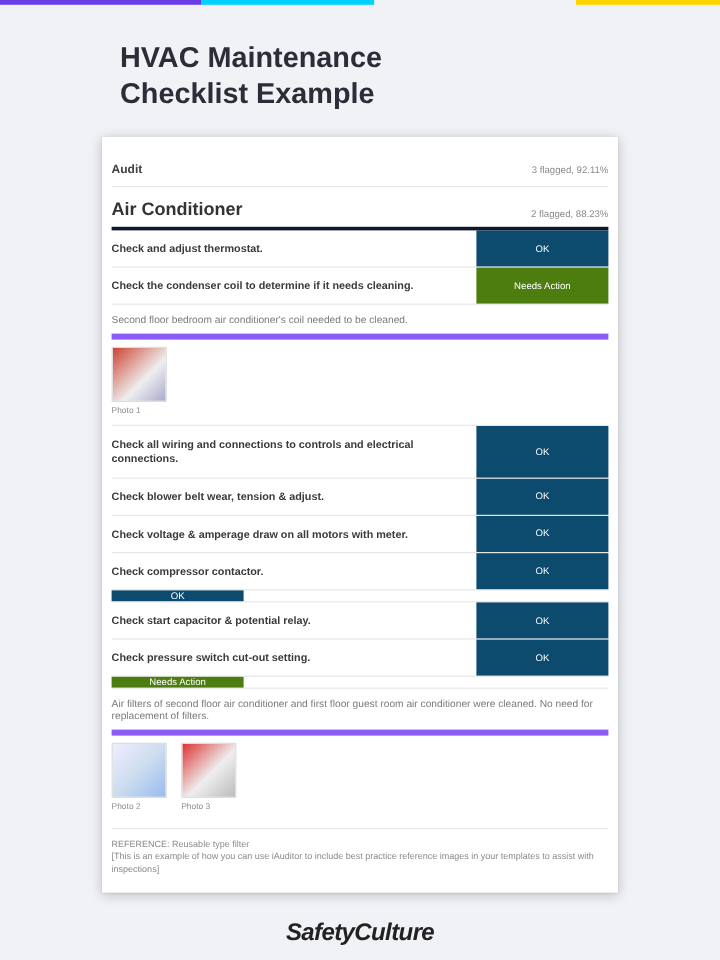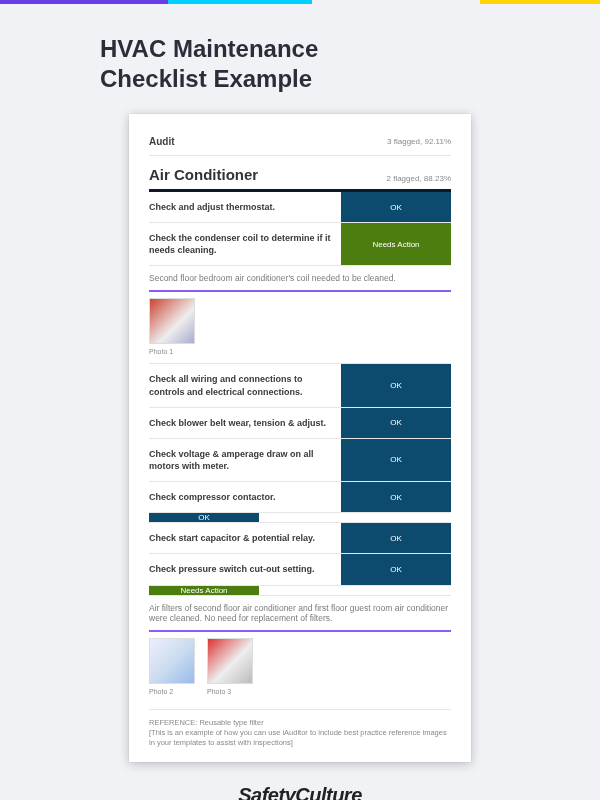--- a/index.html
+++ b/index.html
@@ -24,24 +24,24 @@
       font-weight: 800;
       color: #2d2d3a;
       font-size: 24px;
       line-height: 1.25;
       margin: 30px auto 20px;
       max-width: 400px;
     }
 
     .doc-card {
       background: #fff;
-      width: 342px;
+      width: 430px;
       margin: 0 auto;
       box-shadow: 0 2px 10px rgba(0,0,0,0.22), 0 0 1px rgba(0,0,0,0.2);
-      padding: 16px 20px 14px;
+      padding: 16px 8px 14px;
       color: #444;
     }
 
     .audit-row {
       display: flex;
       justify-content: space-between;
       align-items: center;
       border-bottom: 1px solid #e6e6e6;
       padding: 6px 0 8px;
       font-size: 10px;
@@ -84,21 +84,21 @@
       font-size: 8px;
       color: #fff;
     }
     .status-ok { background: #0c4a6e; }
     .status-needs { background: #4d7c0f; }
 
     .note-row {
       font-size: 8.5px;
       color: #7a7a7a;
       padding: 7px 0;
-      border-bottom: 2px solid #8b5cf6;
+      border-bottom: 5px solid #8b5cf6;
     }
 
     .photo-strip {
       padding: 6px 0 8px;
       border-bottom: 1px solid #e6e6e6;
       display: flex;
       gap: 12px;
     }
     .photo-block { display: flex; flex-direction: column; gap: 4px; }
     .photo-thumb {

